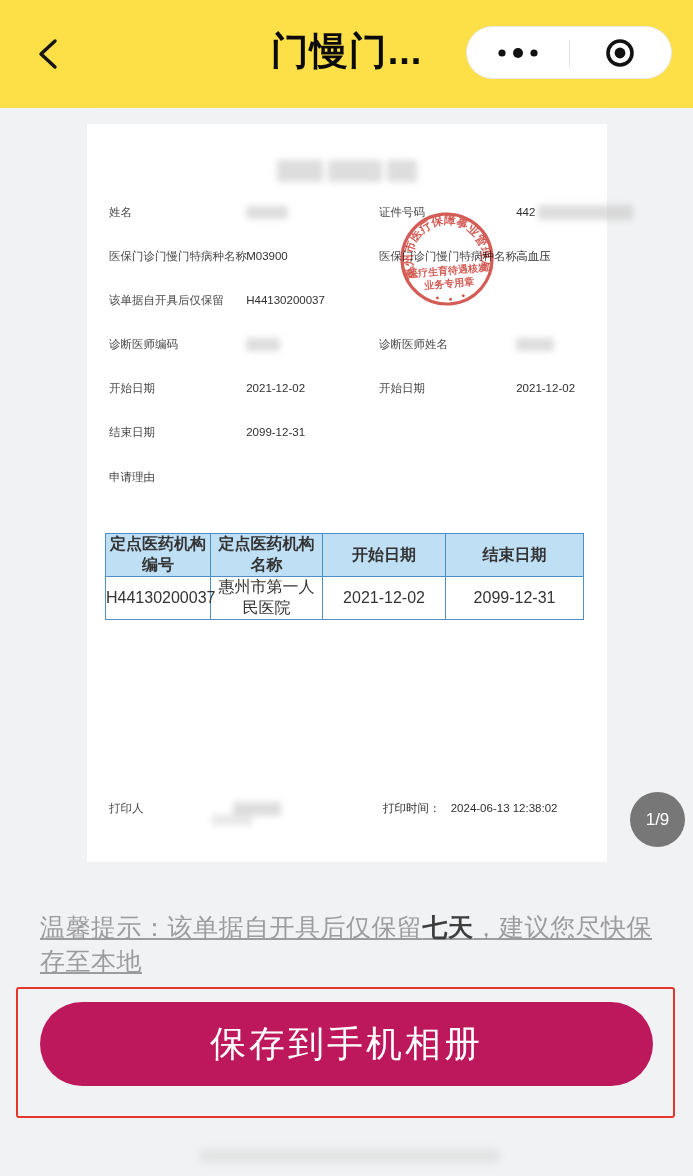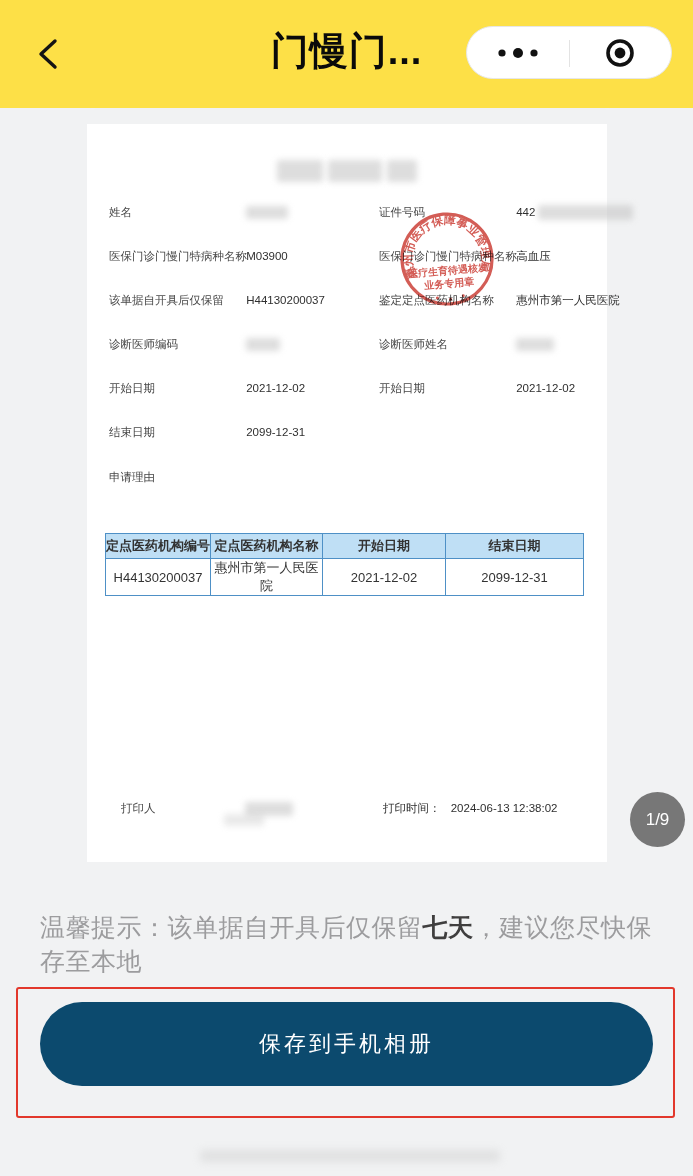--- a/index.html
+++ b/index.html
@@ -30,43 +30,43 @@
   .f-label{display:inline-block;width:123px;color:#474747;margin-left:22px;}
   .f-value{display:inline-block;margin-left:11px;color:#2f2f2f;}
   .pos-l{left:0;}
   .pos-r{left:270px;}
   .r0{top:80px;} .r1{top:124px;} .r2{top:168px;} .r3{top:212px;} .r4{top:256px;} .r5{top:300px;} .r6{top:345px;}
 
   
   .stamp{position:absolute;left:306px;top:81px;width:108px;height:108px;transform:rotate(-5deg);opacity:.85;mix-blend-mode:multiply;pointer-events:none;}
 
   
-  .doc-table{position:absolute;left:18px;top:409px;width:478px;border-collapse:collapse;table-layout:fixed;font-size:13px;color:#333;}
+  .doc-table{position:absolute;left:18px;top:409px;width:478px;border-collapse:collapse;table-layout:fixed;font-size:16px;color:#333;}
   .doc-table th,.doc-table td{border:1px solid #4e90c6;text-align:center;padding:0;height:25px;}
   .doc-table th{background:#bfdff5;font-weight:700;height:24px;}
   .c0{width:105px;} .c1{width:112px;} .c2{width:123px;} .c3{width:138px;}
 
   
   .print-row{position:absolute;top:676px;height:16px;line-height:16px;white-space:nowrap;width:100%;}
-  .print-left{position:absolute;left:12px;}
+  .print-left{position:absolute;left:0;}
   .print-left .f-label{width:110px;}
   .print-right{position:absolute;left:296px;}
   .print-right .f-value{margin-left:7px;}
   .printer-blur2{position:absolute;left:125px;top:14px;width:40px;height:12px;opacity:.35;}
 
   
   .page-badge{position:absolute;left:630px;top:792px;width:55px;height:55px;border-radius:50%;background:rgba(108,108,108,.92);color:#fff;font-size:17px;display:flex;align-items:center;justify-content:center;}
 
   
-  .tip{position:absolute;left:40px;top:910px;width:618px;font-size:25px;line-height:34px;color:#9c9c9e;letter-spacing:.5px;}
+  .tip{position:absolute;left:40px;top:910px;width:618px;font-size:25px;line-height:34px;color:#9c9c9e;letter-spacing:.5px;text-decoration:underline;}
   .tip .hl{font-weight:700;color:#3f3e3e;}
 
   
   .highlight-box{position:absolute;left:16px;top:987px;width:659px;height:131px;border:2px solid #e2382b;border-radius:3px;box-sizing:border-box;}
-  .save-btn{position:absolute;left:40px;top:1002px;width:613px;height:84px;border:none;border-radius:42px;background:#0c4a6e;color:#ffffff;font-size:22px;letter-spacing:3px;font-family:inherit;display:flex;align-items:center;justify-content:center;cursor:pointer;}
+  .save-btn{position:absolute;left:40px;top:1002px;width:613px;height:84px;border:none;border-radius:42px;background:#be185d;color:#ffffff;font-size:36px;letter-spacing:3px;font-family:inherit;display:flex;align-items:center;justify-content:center;cursor:pointer;}
 </style>
 </head>
 <body>
 
 <div class="screen">
 
   <div class="navbar">
     <div class="back-btn">
       <svg width="40" height="40" viewBox="0 0 40 40">
         <polyline points="25,7 11,20 25,33" fill="none" stroke="#141414" stroke-width="3.4" stroke-linecap="round" stroke-linejoin="round"></polyline>
@@ -118,24 +118,20 @@
       <span class="f-value">M03900</span>
     </div>
     <div class="field-row pos-r r1">
       <span class="f-label">医保门诊门慢门特病种名称</span>
       <span class="f-value">高血压</span>
     </div>
 
     <div class="field-row pos-l r2">
       <span class="f-label">该单据自开具后仅保留</span>
       <span class="f-value">H44130200037</span>
-    </div>
-    <div class="field-row pos-r r2">
-      <span class="f-label">鉴定定点医药机构名称</span>
-      <span class="f-value">惠州市第一人民医院</span>
     </div>
 
     <div class="field-row pos-l r3">
       <span class="f-label">诊断医师编码</span>
       <span class="f-value"><span class="blur-block" style="width:34px;height:13px;"></span></span>
     </div>
     <div class="field-row pos-r r3">
       <span class="f-label">诊断医师姓名</span>
       <span class="f-value"><span class="blur-block" style="width:38px;height:13px;"></span></span>
     </div>

